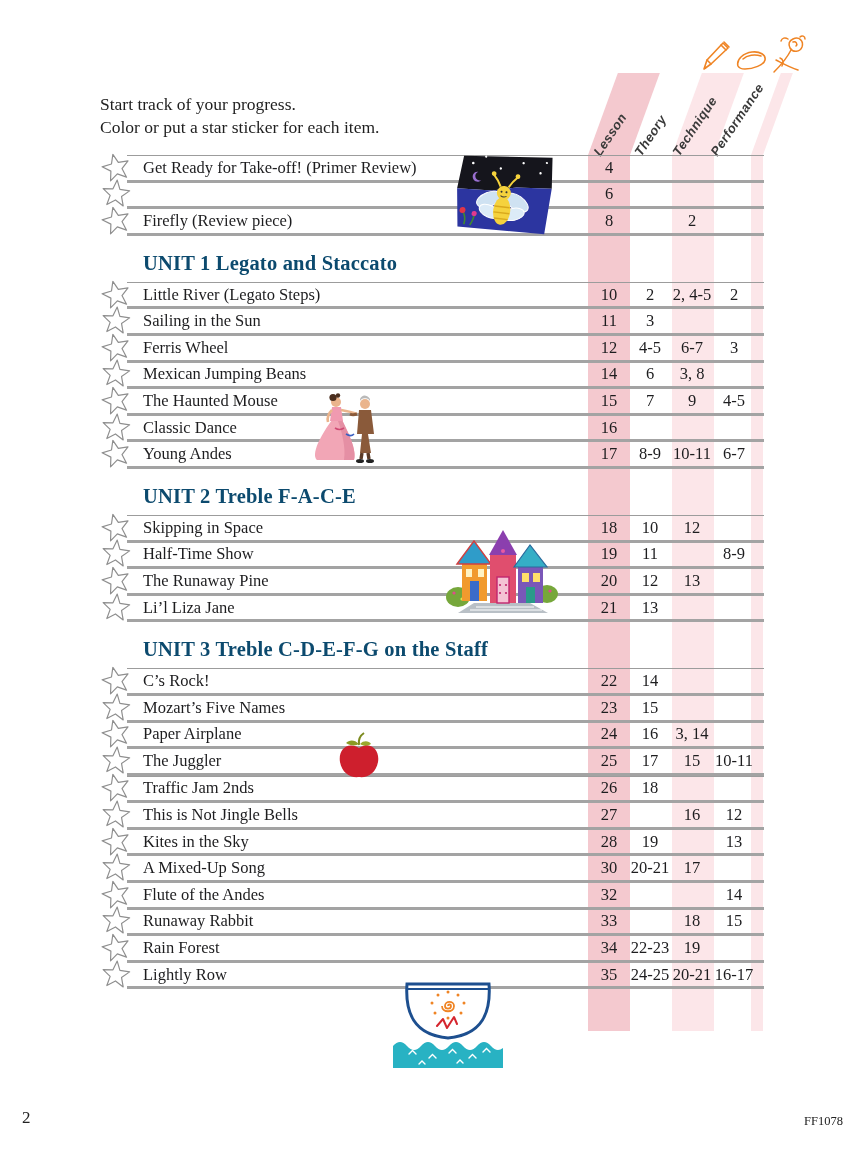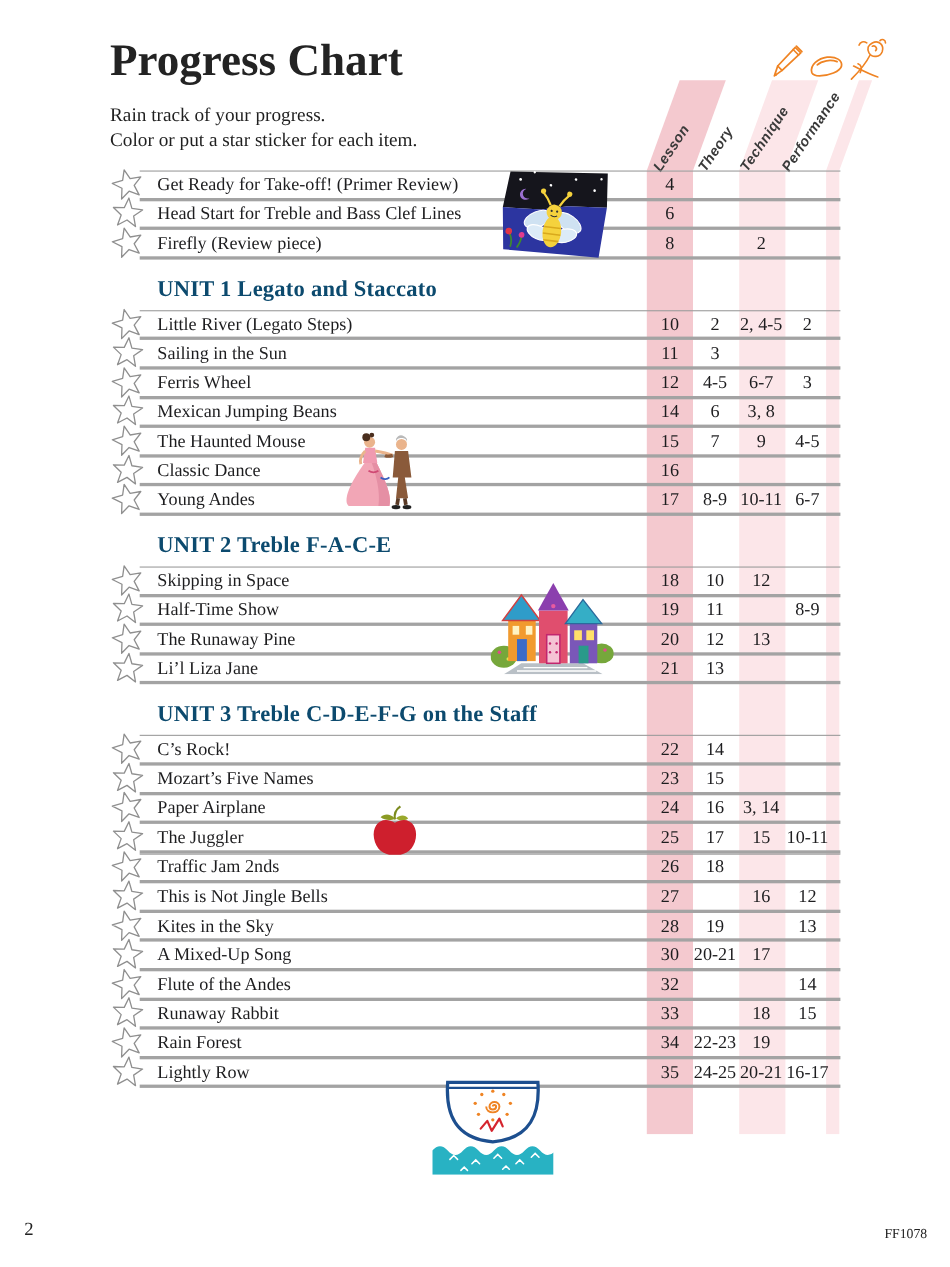--- a/index.html
+++ b/index.html
@@ -47,23 +47,22 @@
 
 <div class="page">
 
   <div class="band b-lesson" style="left:588px;top:155px;width:42px;height:876px"></div>
   <div class="band b-lesson diag" style="left:588px;top:73px;width:42px;height:82px"></div>
   <div class="band b-light" style="left:672px;top:155px;width:42px;height:876px"></div>
   <div class="band b-light diag" style="left:672px;top:73px;width:42px;height:82px"></div>
   <div class="band b-light" style="left:751px;top:155px;width:12px;height:876px"></div>
   <div class="band b-light diag" style="left:751px;top:73px;width:12px;height:82px"></div>
 
-  <h1 class="title">Progress Chart</h1>
   <div class="subtitle">
-    <div>Rain track of your progress.</div>
+    <div>Start track of your progress.</div>
     <div>Color or put a star sticker for each item.</div>
   </div>
 
   <span class="col-label" style="left:602px;top:145px">Lesson</span>
   <span class="col-label" style="left:643px;top:145px">Theory</span>
   <span class="col-label" style="left:681px;top:145px">Technique</span>
   <span class="col-label" style="left:719px;top:145px">Performance</span>
 
   <span class="hicon" style="left:697px;top:39px">
     <svg width="34" height="34" viewBox="0 0 34 34" fill="none" stroke="#ef8424" stroke-width="1.6" stroke-linejoin="round" stroke-linecap="round">
@@ -102,21 +101,20 @@
             <span class="song-title">Get Ready for Take-off! (Primer Review)</span>
             <span class="cell c-lesson">4</span>
             <span class="cell c-theory"></span>
             <span class="cell c-technique"></span>
             <span class="cell c-performance"></span>
           </div>
           <div class="row">
             <span class="star"><svg width="30" height="30" viewBox="0 0 30 30">
                 <path d="M15 1 L18.5 10.1 L28.3 10.7 L20.7 16.9 L23.2 26.3 L15 21 L6.8 26.3 L9.3 16.9 L1.7 10.7 L11.5 10.1 Z" fill="none" stroke="#8f8f8f" stroke-width="1.2" stroke-linejoin="round"></path>
               </svg></span>
-            <span class="song-title">Head Start for Treble and Bass Clef Lines</span>
             <span class="cell c-lesson">6</span>
             <span class="cell c-theory"></span>
             <span class="cell c-technique"></span>
             <span class="cell c-performance"></span>
           </div>
           <div class="row">
             <span class="star"><svg width="30" height="30" viewBox="0 0 30 30">
                 <path d="M15 1 L18.5 10.1 L28.3 10.7 L20.7 16.9 L23.2 26.3 L15 21 L6.8 26.3 L9.3 16.9 L1.7 10.7 L11.5 10.1 Z" fill="none" stroke="#8f8f8f" stroke-width="1.2" stroke-linejoin="round"></path>
               </svg></span>
             <span class="song-title">Firefly (Review piece)</span>

